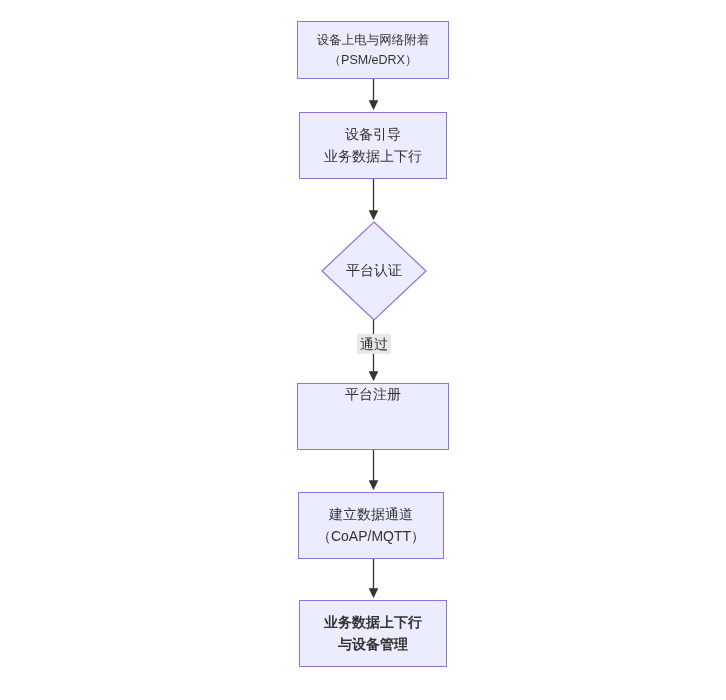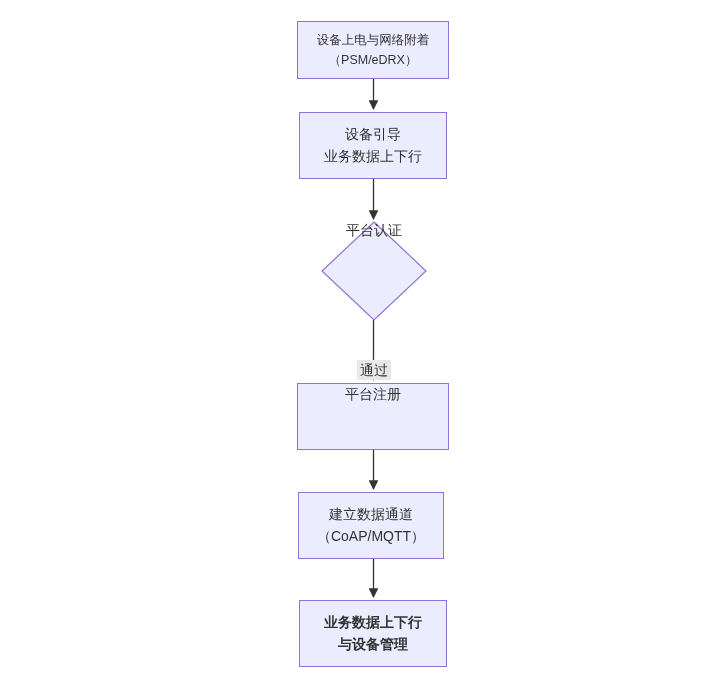--- a/index.html
+++ b/index.html
@@ -33,26 +33,26 @@
     font-size:14px;line-height:1.55;
     color:var(--text);
   }
   .node-power-attach{left:297px;top:21px;width:152px;height:58px;font-size:12.5px;line-height:1.6;}
   .node-bootstrap{left:299px;top:112px;width:148px;height:67px;}
   .node-platform-register{left:297px;top:383px;width:152px;height:67px;justify-content:space-between;}
   .node-data-channel{left:298px;top:492px;width:146px;height:67px;}
   .node-business-data{left:299px;top:600px;width:148px;height:67px;font-weight:bold;}
   .diamond-label{
     position:absolute;left:322px;top:222px;width:104px;height:98px;
-    display:flex;justify-content:center;
+    display:flex;justify-content:center;align-items:center;
     font-size:14px;color:var(--text);
     background:transparent;border:none;
   }
   .edge-label{
-    position:absolute;left:374px;top:370px;
+    position:absolute;left:374px;top:344px;
     transform:translate(-50%,-50%);
     background:var(--edge-label-bg);
     font-size:14px;line-height:1.3;
     padding:1px 3px;
     color:var(--text);
     white-space:nowrap;
   }
 </style>
 </head>
 <body>

